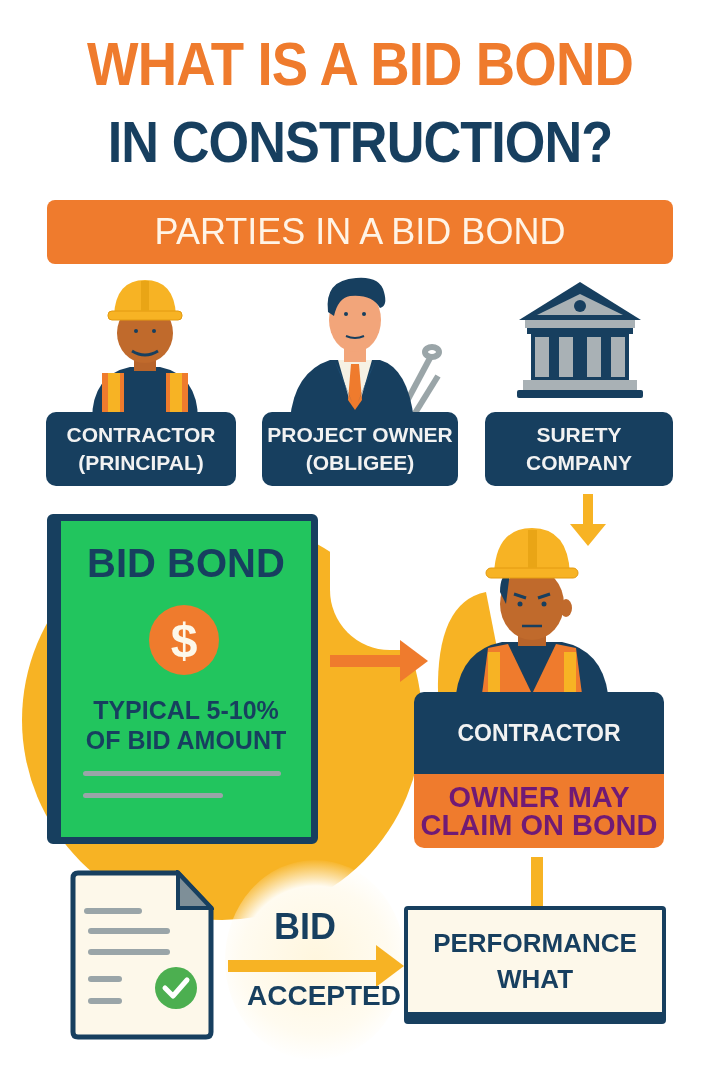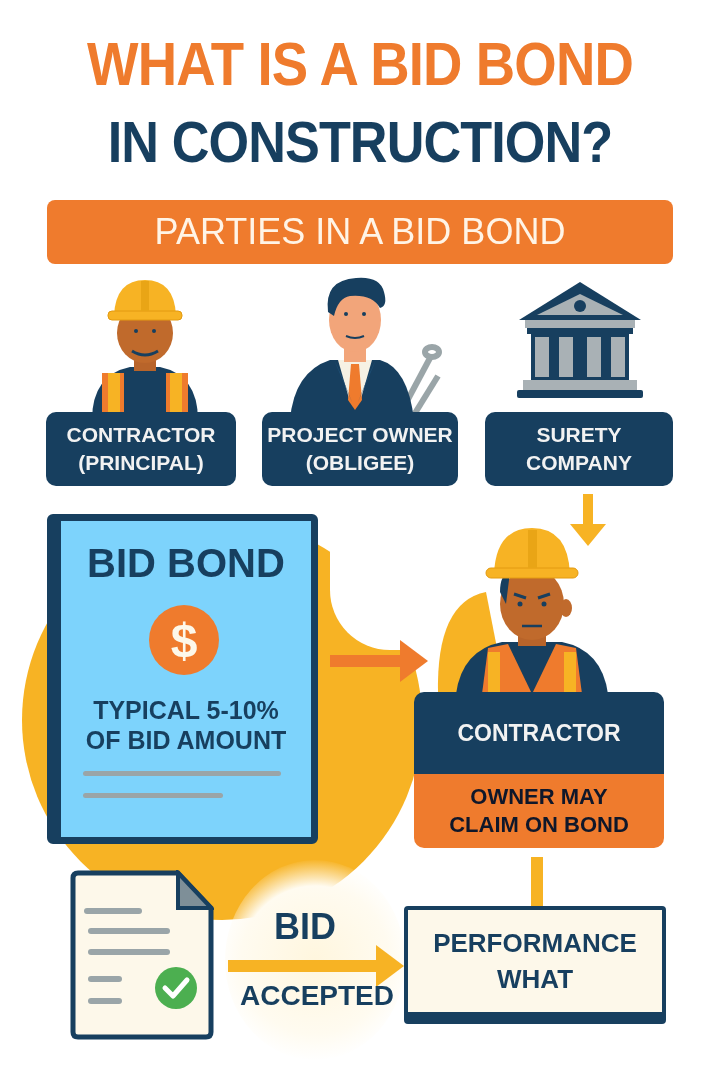--- a/index.html
+++ b/index.html
@@ -23,39 +23,39 @@
     display: flex; align-items: center; justify-content: center;
     color: #FFF4E6; font-size: 36px; font-weight: normal;
   }
   .label-box {
     background: #173F5F; color: #F2F2F2; border-radius: 10px;
     display: flex; flex-direction: column; align-items: center; justify-content: center;
     font-weight: bold; font-size: 21px; line-height: 28px; text-align: center;
   }
   .doc {
     left: 47px; top: 514px; width: 250px; height: 316px;
-    background: #7dd3fc; border: 7px solid #173F5F; border-left-width: 14px; border-radius: 6px;
+    background: #22c55e; border: 7px solid #173F5F; border-left-width: 14px; border-radius: 6px;
   }
   .doc-title { left: 0; width: 100%; top: 20px; text-align: center; font-size: 40px; font-weight: bold; color: #173F5F; }
   .dollar {
     left: 88px; top: 84px; width: 70px; height: 70px; border-radius: 50%; background: #EF7B2D;
     color: #FDF8EA; font-size: 48px; font-weight: bold; display: flex; align-items: center; justify-content: center;
   }
   .doc-text { left: 0; width: 100%; top: 174px; text-align: center; font-size: 25px; font-weight: bold; color: #173F5F; line-height: 30px; }
   .doc-line { height: 5px; background: #9AA5A8; border-radius: 3px; }
   .circle-bg { left: 22px; top: 520px; width: 400px; height: 400px; border-radius: 50%; background: #F7B324; }
   .defaults-box {
     left: 414px; top: 692px; width: 250px; height: 156px; border-radius: 10px; overflow: hidden;
   }
   .defaults-top {
     height: 82px; background: #173F5F; color: #F2F2F2; font-weight: bold; font-size: 23px; line-height: 30px;
     display: flex; flex-direction: column; align-items: center; justify-content: center;
   }
   .defaults-bottom {
-    height: 74px; background: #EF7B2D; color: #0f172a; font-weight: bold; font-size: 22px; line-height: 28px;
+    height: 74px; background: #EF7B2D; color: #701a75; font-weight: bold; font-size: 29px; line-height: 28px;
     display: flex; flex-direction: column; align-items: center; justify-content: center;
   }
   .perf-box {
     left: 404px; top: 906px; width: 262px; height: 118px; background: #FDF8EA;
     border: 4px solid #173F5F; border-bottom-width: 12px; border-radius: 4px; box-sizing: border-box;
     display: flex; flex-direction: column; align-items: center; justify-content: center;
     color: #173F5F; font-weight: bold; font-size: 26px; line-height: 36px;
   }
   .glow { left: 225px; top: 860px; width: 180px; height: 200px; border-radius: 50%;
     background: radial-gradient(circle, #FFF6DE 0%, #FFFBF0 55%, rgba(255,255,255,0) 75%); }
@@ -239,18 +239,18 @@
   </svg>
 </div>
 
 <div class="abs bid-text" style="left:274px; top:906px; font-size:36px;">BID</div>
 <div class="abs" style="left:228px; top:945px; width:178px; height:42px;">
   <svg width="178" height="42" viewBox="0 0 178 42">
     <rect x="0" y="15" width="150" height="12" fill="#F7B324"></rect>
     <polygon points="148,0 176,21 148,42" fill="#F7B324"></polygon>
   </svg>
 </div>
-<div class="abs bid-text" style="left:240px; top:980px; font-size:28px;">ACCEPTED</div>
+<div class="abs bid-text" style="left:247px; top:980px; font-size:28px;">ACCEPTED</div>
 
 <div class="abs perf-box">
   <span>PERFORMANCE</span>
   <span>WHAT</span>
 </div>
 
 </body></html>

